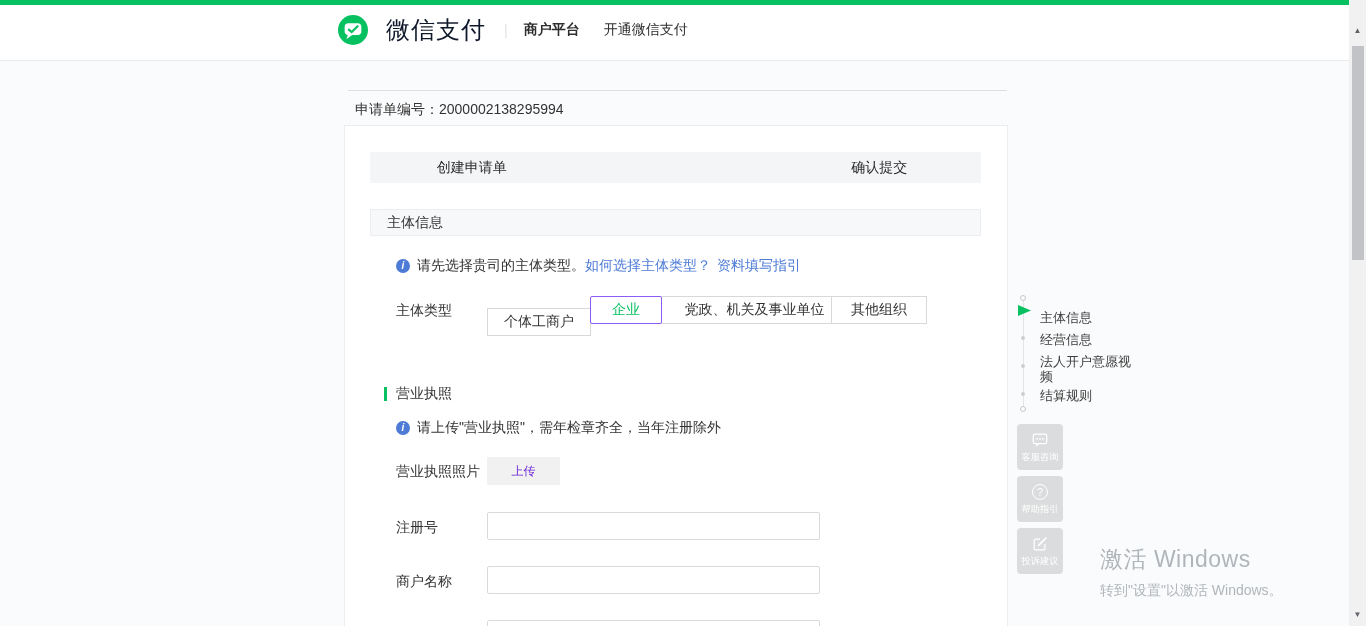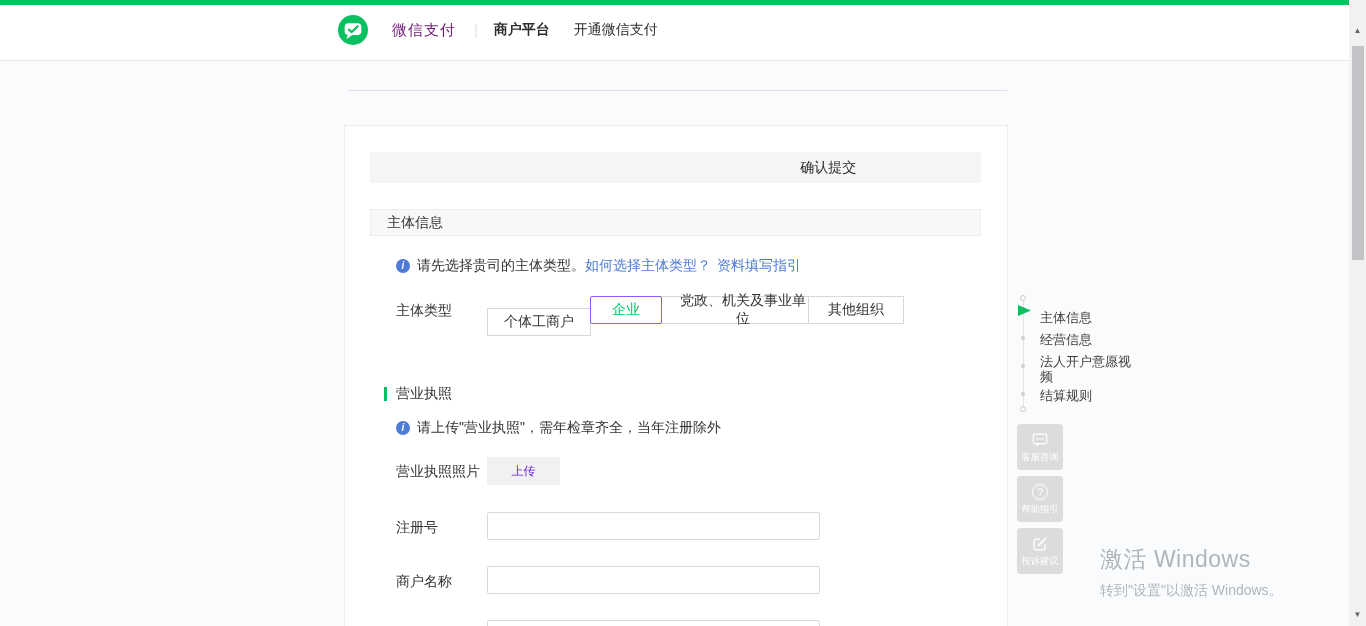--- a/index.html
+++ b/index.html
@@ -6,21 +6,21 @@
   html,body { width:1366px; height:626px; overflow:hidden; }
   body { font-family:"Liberation Sans", sans-serif; color:#333; }
   .screen { position:relative; width:1366px; height:626px; background:#FAFBFC; overflow:hidden; }
 
   
   .top-progress { position:absolute; top:0; left:0; width:1349px; height:5px; background:#07C160; z-index:40; }
 
   
   .header { position:absolute; top:0; left:0; width:100%; height:61px; background:#fff; border-bottom:1px solid #E9EAEC; display:flex; align-items:center; padding-left:338px; z-index:10; }
   .logo { width:30px; height:30px; display:block; }
-  .brand { font-size:15px; color:#701a75; margin-left:24px; letter-spacing:1px; }
+  .brand { font-size:24px; color:#0f172a; margin-left:18px; letter-spacing:1px; }
   .hdr-divider { color:#E3E3E3; font-size:14px; margin:0 16px 0 18px; }
   .hdr-platform { font-size:14px; font-weight:700; color:#2E2E2E; }
   .hdr-page { font-size:14px; color:#2E2E2E; margin-left:24px; }
 
   
   .app-line { position:absolute; top:90px; left:348px; width:659px; border-top:1px solid #DDDFE3; }
   .app-no { position:absolute; top:101px; left:355px; font-size:14px; color:#333; }
 
   
   .card { position:absolute; top:125px; left:344px; width:664px; height:501px; background:#fff; border:1px solid #EBEDF0; border-bottom:none; }
@@ -41,21 +41,21 @@
   .notice .gap { width:6px; }
 
   .row-label { position:absolute; left:51px; font-size:14px; color:#333; }
 
   
   .type-group { position:absolute; top:170px; left:142px; display:flex; }
   .type-btn { height:28px; background:#fff; border:1px solid #D8D8D8; font-size:14px; color:#333; display:flex; align-items:center; justify-content:center; margin-left:-1px; cursor:pointer; }
   .type-btn:first-child { margin-left:0; }
   .type-btn.w1 { width:104px;margin-top:12px; }
   .type-btn.w2 { width:72px; }
-  .type-btn.w3 { width:148px;padding-left:16px; }
+  .type-btn.w3 { width:171px;padding-left:16px; }
   .type-btn.w4 { width:96px; }
   .type-btn.selected { border:1px solid #8b5cf6; color:#07C160; z-index:2; border-radius:2px; }
   .type-hint { position:absolute; top:205px; left:142px; font-size:13px; color:#9B9B9B; }
 
   
   .subsection { position:absolute; top:259px; left:39px; font-size:14px; color:#333; display:flex; align-items:center; }
   .green-tick { width:3px; height:14px; background:#07C160; margin-right:9px; }
 
   .upload-btn { position:absolute; top:331px; left:142px; width:73px; height:28px; background:#F1F1F1; border:none; font-size:12px; color:#6d28d9; cursor:pointer; }
   .text-input { position:absolute; left:142px; width:333px; height:28px; border:1px solid #D9D9D9; border-radius:2px; background:#fff; font-size:14px; padding:0 8px; outline:none; }
@@ -104,24 +104,28 @@
       <path d="M12 23 L10 29 L17 24 Z" fill="#ffffff"></path>
       <path d="M13 17.5 L16.5 20.5 L23.5 13.5" fill="none" stroke="#07C160" stroke-width="2.6" stroke-linecap="round" stroke-linejoin="round"></path>
     </svg>
     <span class="brand">微信支付</span>
     <span class="hdr-divider">|</span>
     <span class="hdr-platform">商户平台</span>
     <span class="hdr-page">开通微信支付</span>
   </div>
 
   <div class="app-line"></div>
+  <div class="app-no">
+    <span>申请单编号：</span><span>2000002138295994</span>
+  </div>
 
   <div class="card">
 
     <div class="steps">
+      <div class="step">创建申请单</div>
       <div class="step"></div>
       <div class="step">确认提交</div>
     </div>
 
     <div class="section-head">主体信息</div>
 
     <div class="notice notice-1">
       <span class="info-icon">i</span>
       <span>请先选择贵司的主体类型。</span>
       <span class="link">如何选择主体类型？</span>

